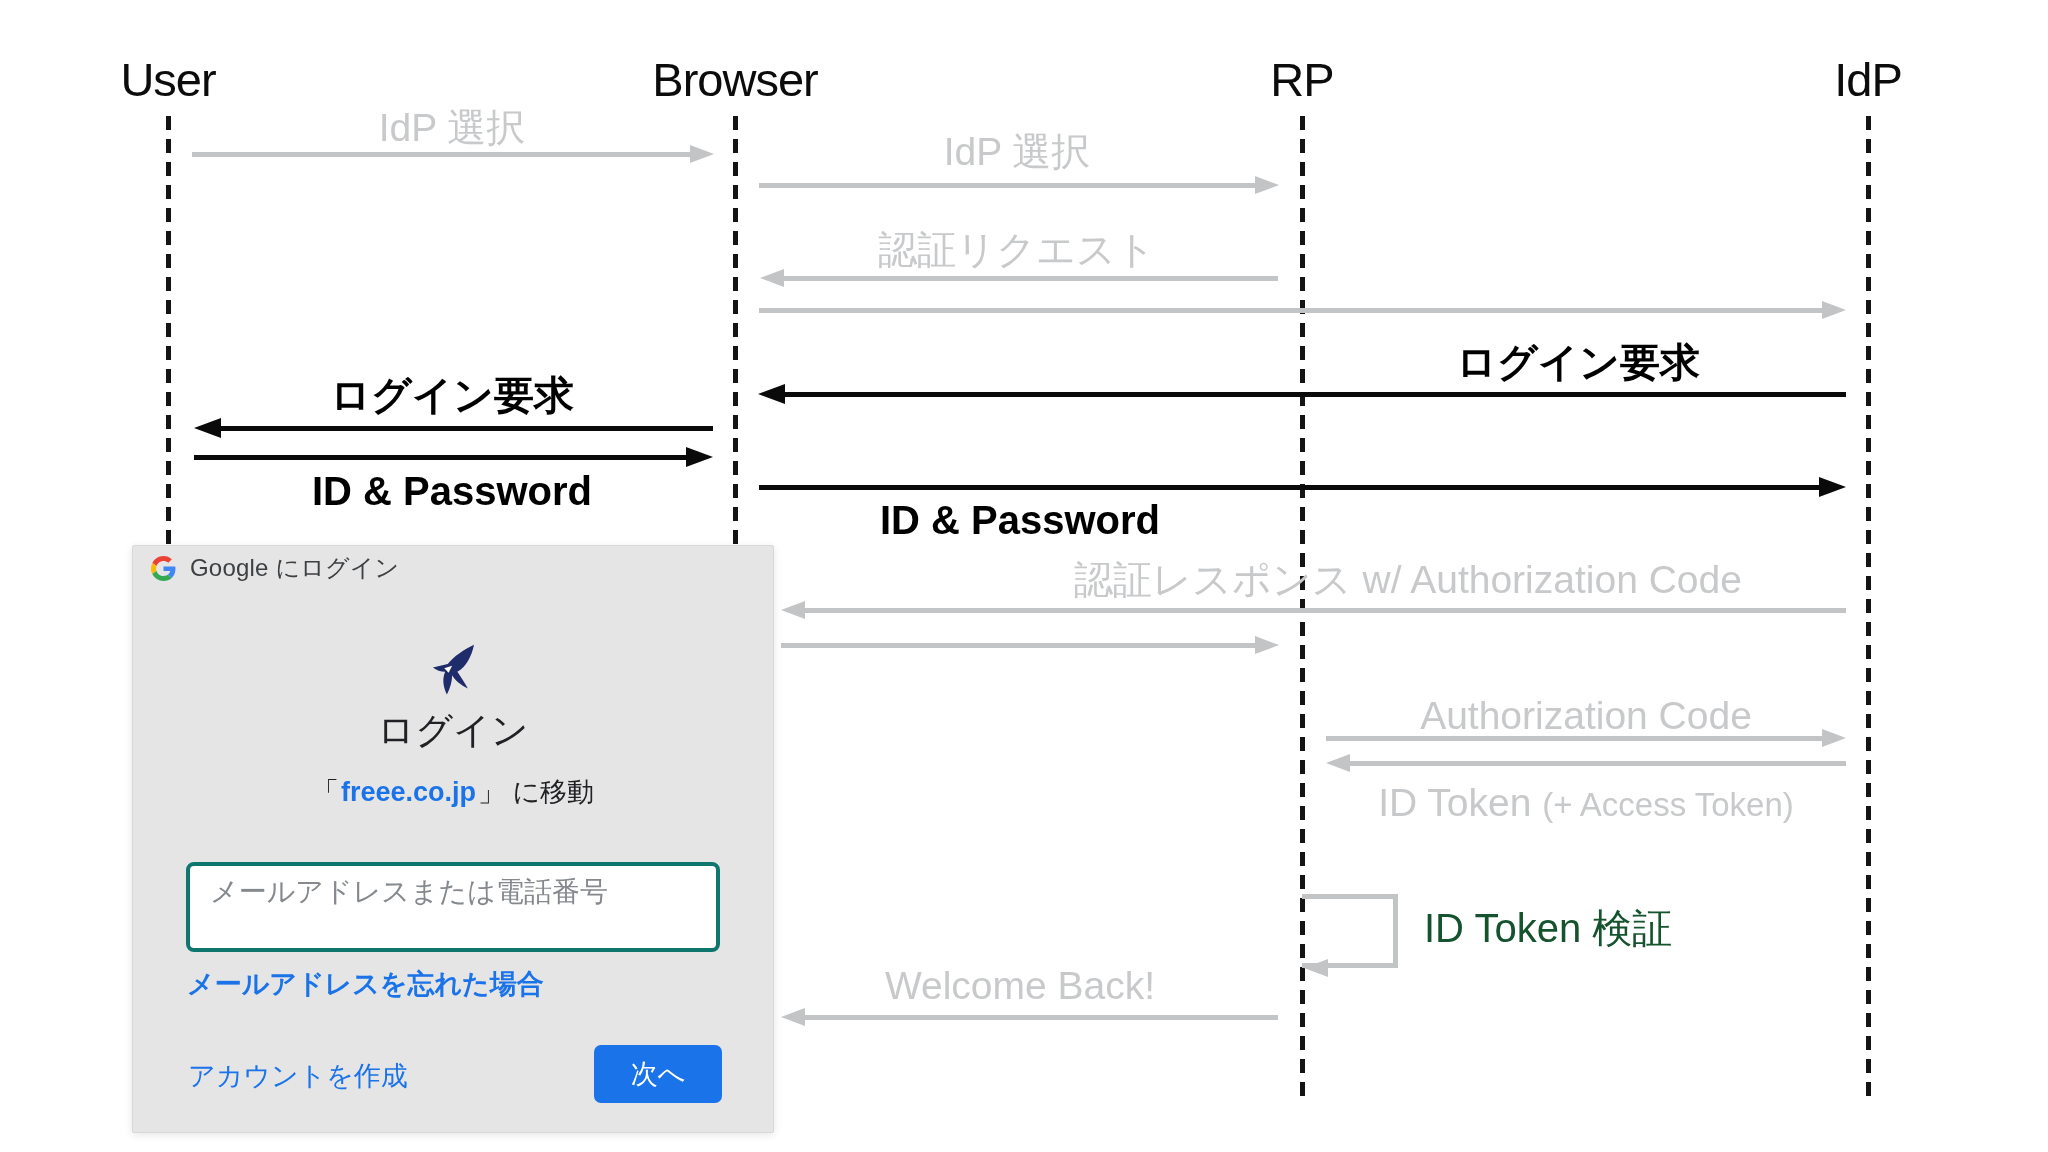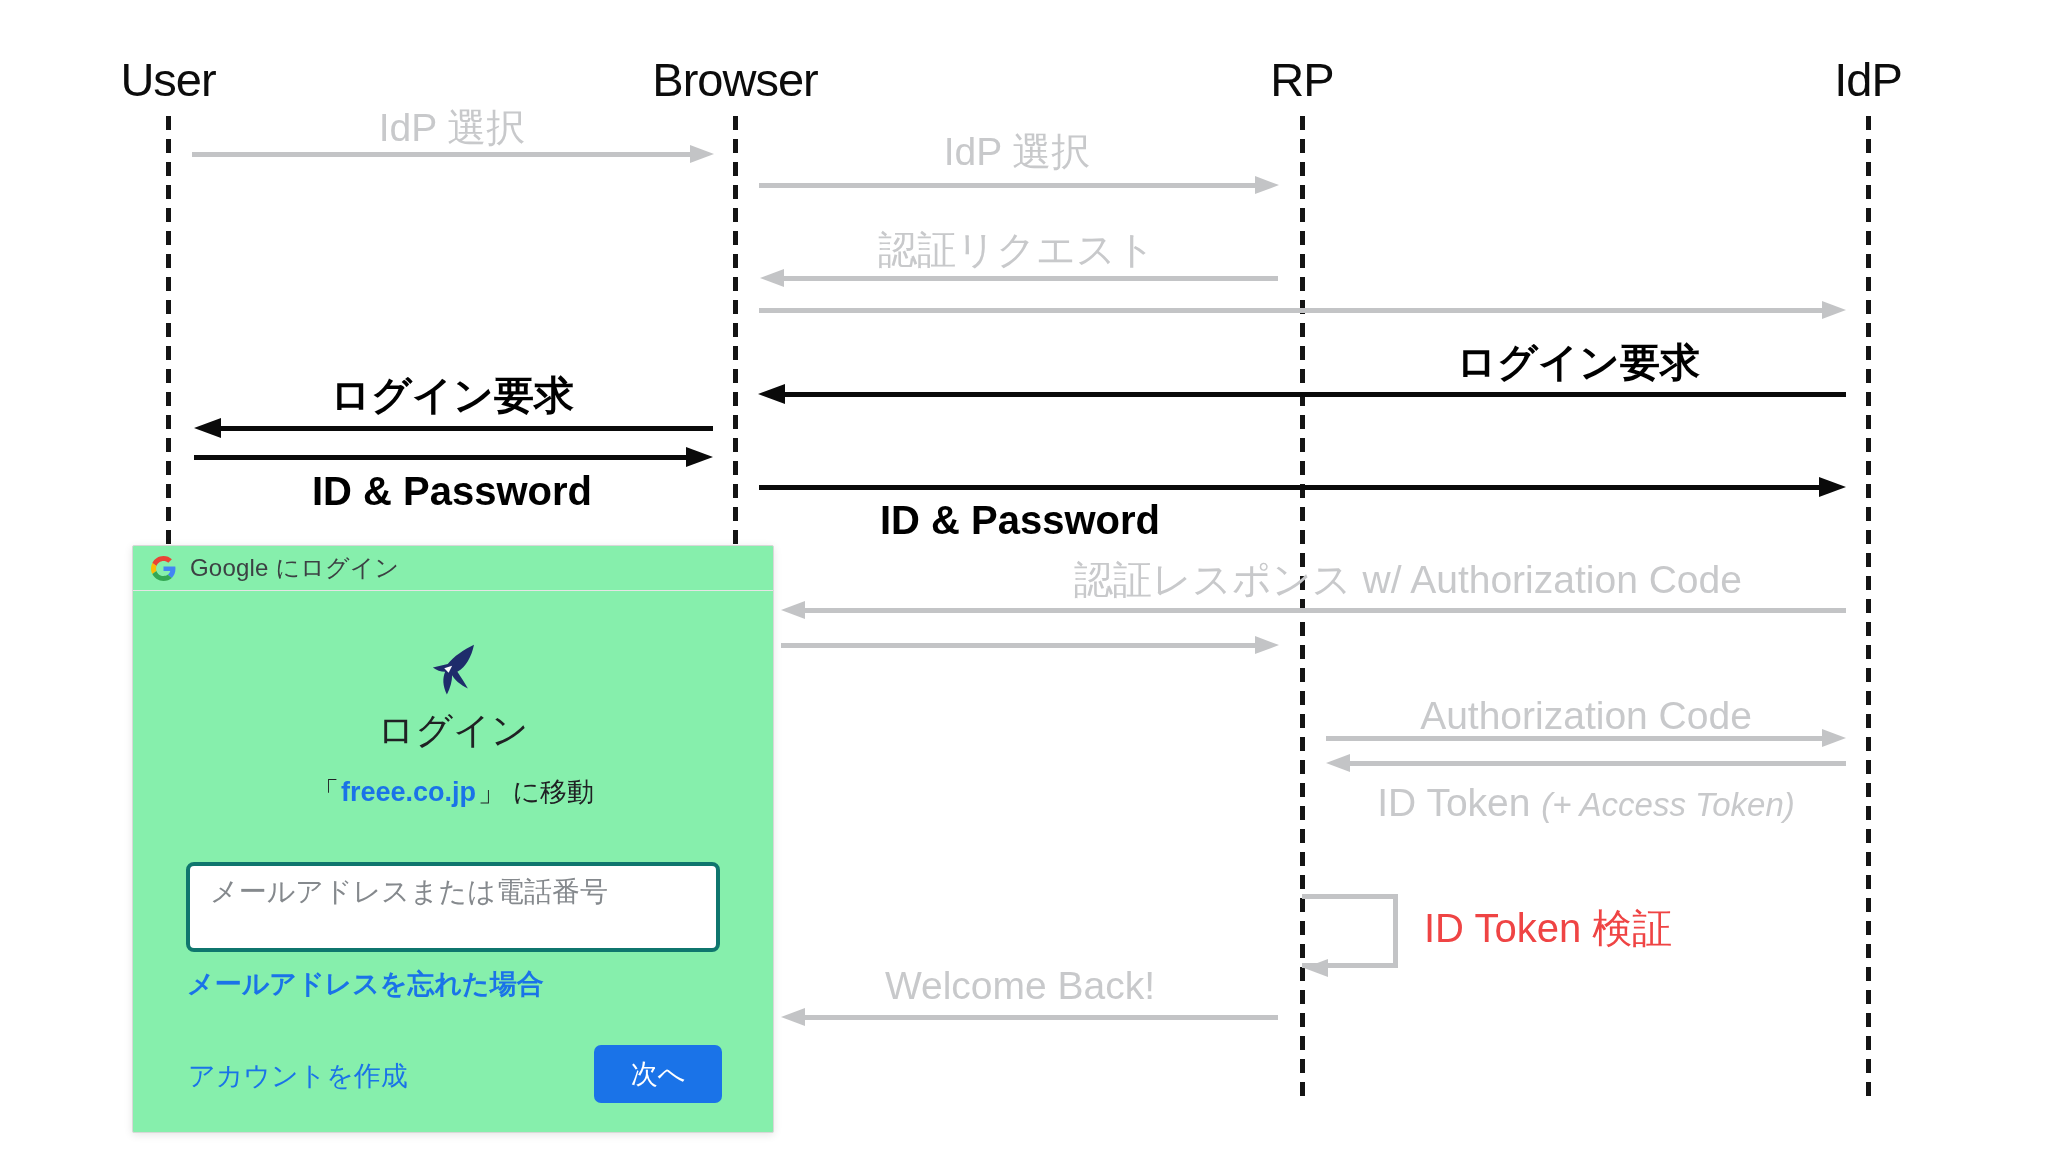--- a/index.html
+++ b/index.html
@@ -23,32 +23,32 @@
   .arrow.left .head{left:0;transform:translateY(-50%);
     border-top:10px solid transparent;border-bottom:10px solid transparent;border-right:27px solid currentColor;}
   .arrow.gray{color:#c3c4c6;}
   .arrow.black{color:#0a0a0a;}
   .arrow.gray.right .head{border-top-width:9px;border-bottom-width:9px;border-left-width:24px;}
   .arrow.gray.left  .head{border-top-width:9px;border-bottom-width:9px;border-right-width:24px;}
 
   .msg-label{position:absolute;transform:translate(-50%,-50%);white-space:nowrap;
     font-size:39px;font-weight:400;color:#c8c9cb;}
   .msg-label.black{color:#000;font-size:40px;font-weight:600;}
-  .msg-label .sub{font-size:33px;font-style:italic;}
+  .msg-label .sub{font-size:33px;}
 
   
   .self-loop{position:absolute;left:1302px;top:894px;width:91px;height:64px;
     border-top:5px solid #c3c4c6;border-right:5px solid #c3c4c6;border-bottom:5px solid #c3c4c6;}
   .self-loop .head{position:absolute;left:2px;bottom:-14px;width:0;height:0;
     border-top:9px solid transparent;border-bottom:9px solid transparent;border-right:24px solid #c3c4c6;}
   .loop-label{position:absolute;left:1424px;top:928px;transform:translateY(-50%);
-    font-size:40px;color:#ef4444;white-space:nowrap;}
+    font-size:40px;color:#14532d;white-space:nowrap;}
 
   
-  .gdialog{position:absolute;left:132px;top:545px;width:640px;height:586px;background:#86efac;
+  .gdialog{position:absolute;left:132px;top:545px;width:640px;height:586px;background:#e5e5e5;
     border:1px solid #d8d8d8;border-radius:2px;box-shadow:0 2px 8px rgba(0,0,0,.10);z-index:5;}
   .gd-header{position:absolute;left:0;top:0;right:0;height:44px;display:flex;align-items:center;
     gap:14px;padding-left:18px;border-bottom:1px solid #e5e5e5;}
   .gd-header-title{font-size:24px;color:#3c4043;letter-spacing:.2px;}
   .gd-bird{position:absolute;left:50%;top:96px;transform:translateX(-50%);}
   .gd-heading{position:absolute;left:0;right:0;top:160px;text-align:center;
     font-size:37px;color:#202124;font-weight:500;}
   .gd-sub{position:absolute;left:0;right:0;top:228px;text-align:center;font-size:27px;color:#202124;font-weight:500;}
   .gd-sub .site{color:#1a73e8;font-weight:700;padding:0 2px;}
   .gd-input{position:absolute;left:53px;top:316px;width:534px;height:90px;box-sizing:border-box;

